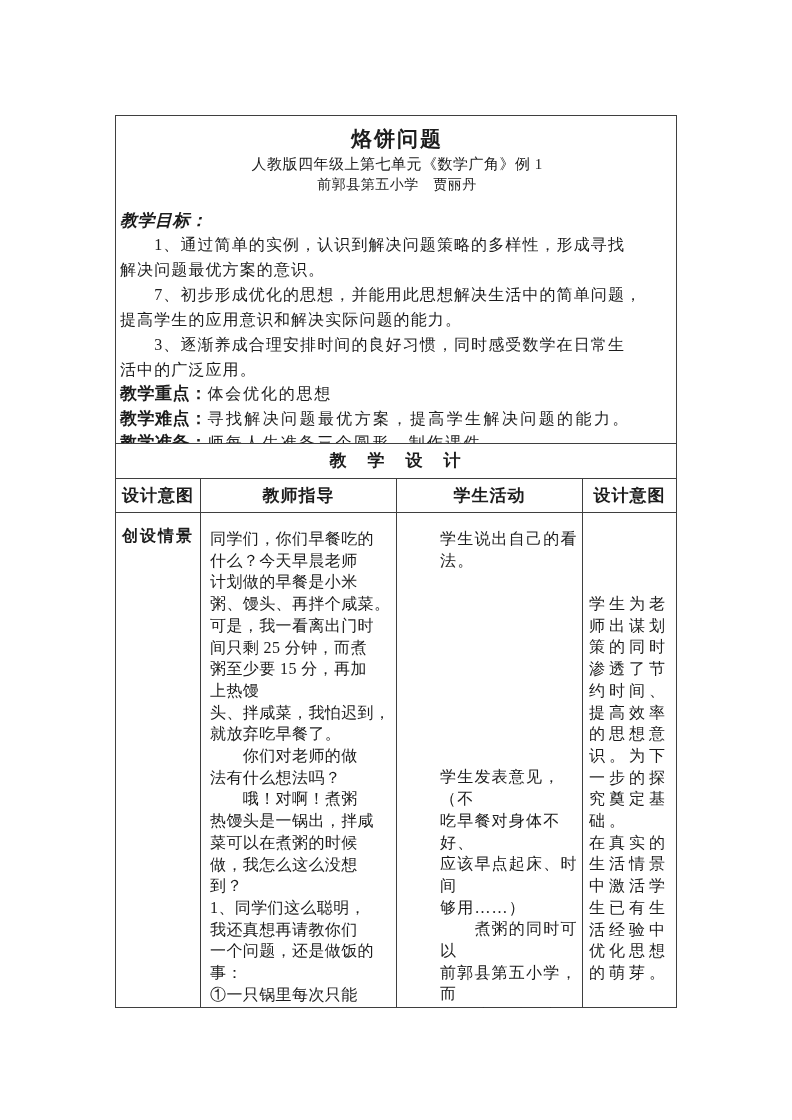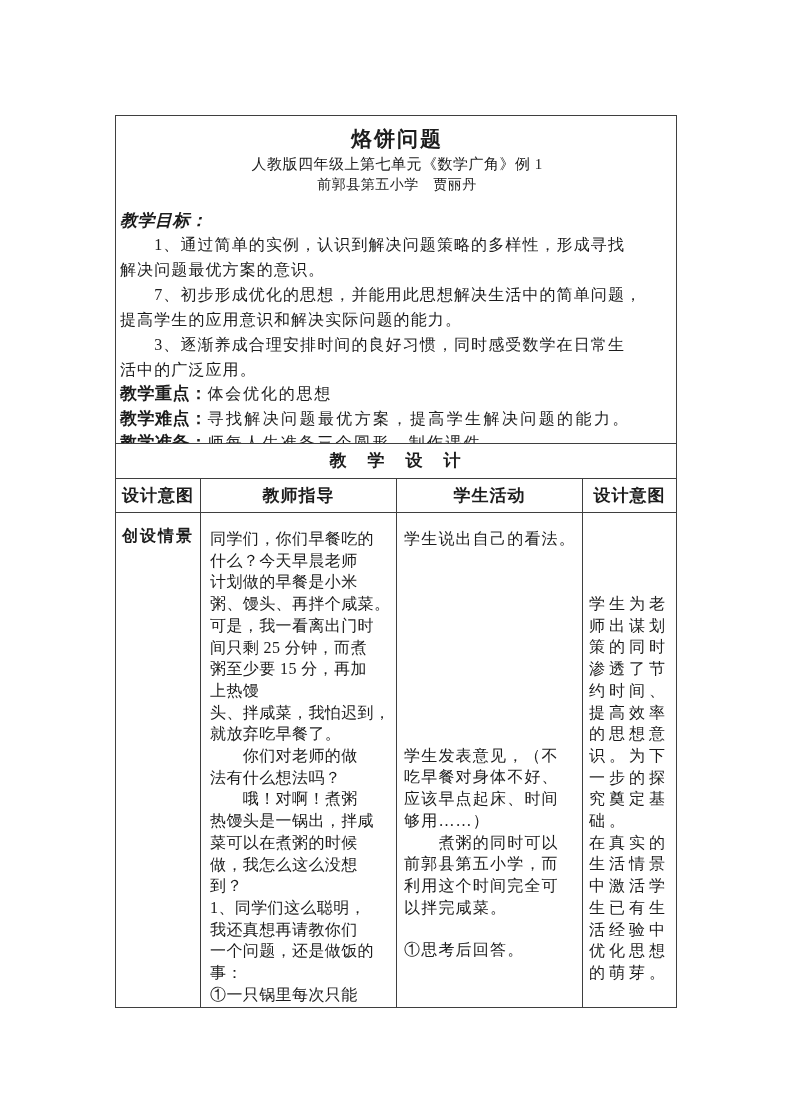--- a/index.html
+++ b/index.html
@@ -68,21 +68,21 @@
   .body-row { height: 495px; }
   .tex { white-space: pre-line; font-size: 16px; line-height: 21.7px; }
 
   .col-stage { padding: 13px 0 0 6px; }
   .stage-name {
     font-family: "Liberation Sans", "DejaVu Sans", sans-serif;
     font-weight: bold; font-size: 16px; letter-spacing: 2px;
   }
   .col-teacher { padding: 15px 4px 0 9px; }
   .col-teacher .tex { letter-spacing: 0.4px; }
-  .col-student { padding: 15px 3px 0 7px; }
+  .col-student { padding: 15px 3px 0 7px; margin-left: 36px; }
   .col-student .tex { letter-spacing: 1.2px; }
   .student-block-2 { margin-top: 195px; }
   .student-block-3 { margin-top: 21px; }
   .col-intent { padding: 15px 3px 0 6px; }
   .col-intent .tex { letter-spacing: 4px; }
   .intent-block-2 { margin-top: 65px; }
 </style>
 </head>
 <body>
 

